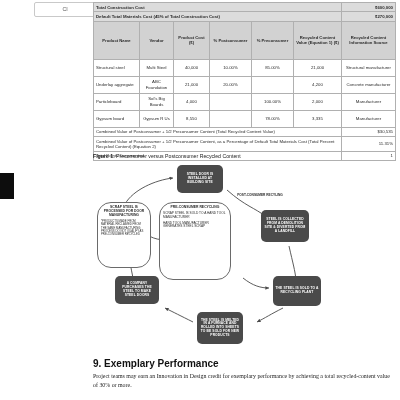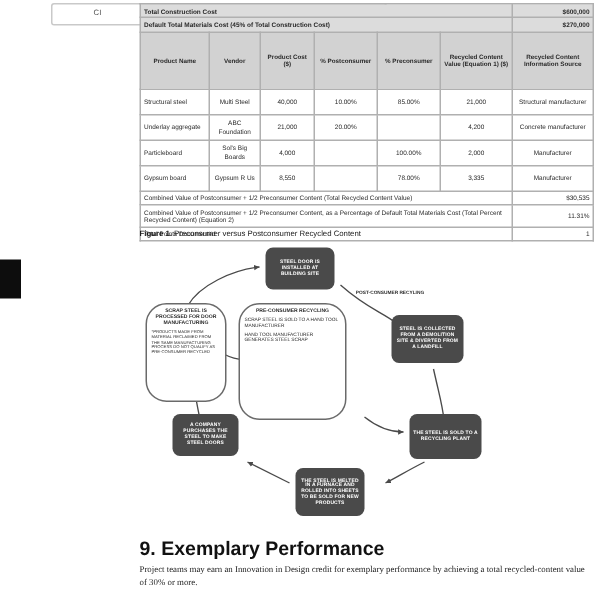--- a/index.html
+++ b/index.html
@@ -85,21 +85,21 @@
   .oval .ln{text-align:left;width:100%;margin-bottom:2px;}
   .oval .ln.small{font-size:2.8px;}
   .arrowlbl{
     position:absolute;font-size:3.2px;font-weight:bold;color:#2b2b2b;
     text-align:center;line-height:1.2;
   }
 
   
   .sect{position:absolute;left:93px;top:358px;width:300px;}
   .sect h3{
-    margin:0 0 3px 0;font-size:13px;font-weight:bold;color:#111;
+    margin:0 0 3px 0;font-size:10px;font-weight:bold;color:#111;
     font-family:"Liberation Sans",sans-serif;
   }
   .sect p{
     margin:0;font-size:5.9px;line-height:1.55;color:#1d1d1d;
     font-family:"Liberation Serif",serif;
   }
 </style>
 </head>
 <body>
 

